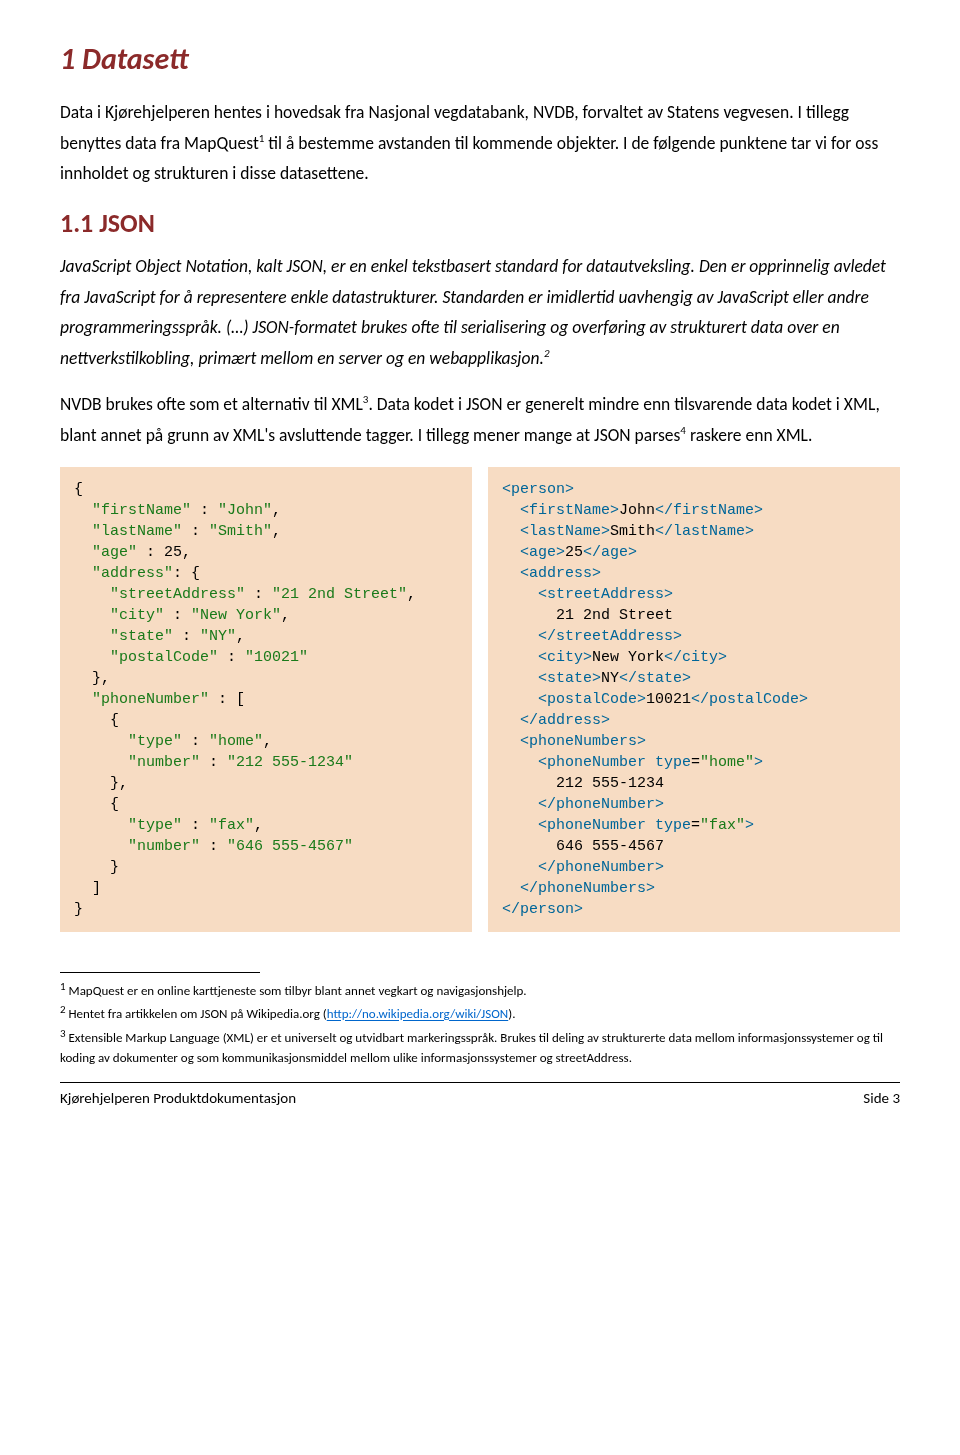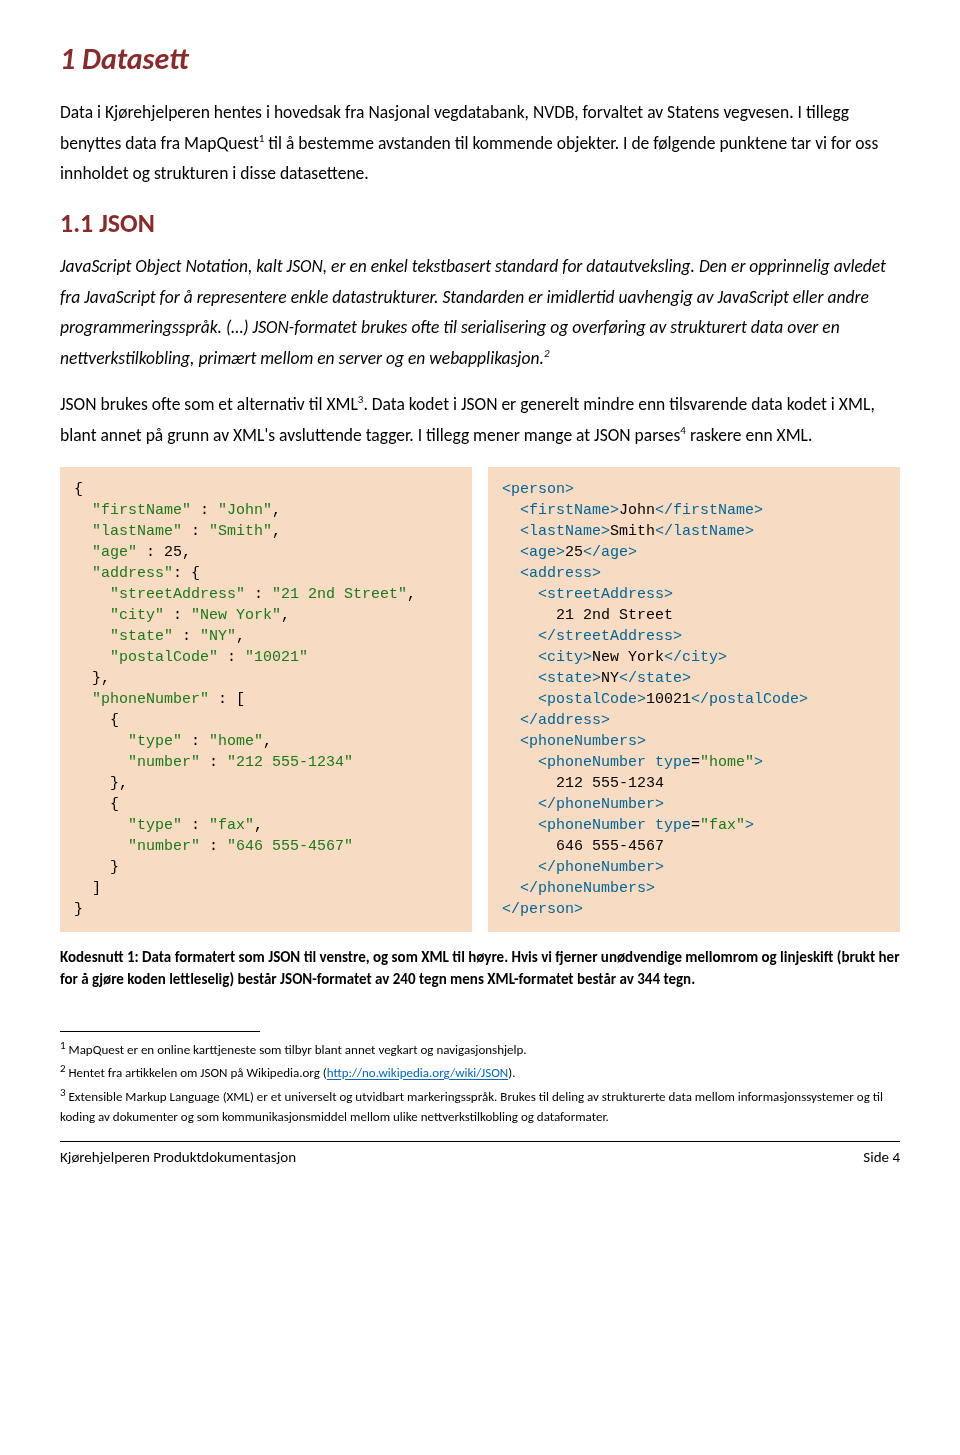--- a/index.html
+++ b/index.html
@@ -94,21 +94,21 @@
     <span>Data i Kjørehjelperen hentes i hovedsak fra Nasjonal vegdatabank, NVDB, forvaltet av Statens vegvesen. I tillegg benyttes data fra MapQuest</span><sup>1</sup><span> til å bestemme avstanden til kommende objekter. I de følgende punktene tar vi for oss innholdet og strukturen i disse datasettene.</span>
   </p>
 
   <div class="h2">1.1   JSON</div>
 
   <p class="para italic">
     <span>JavaScript Object Notation, kalt JSON, er en enkel tekstbasert standard for datautveksling. Den er opprinnelig avledet fra JavaScript for å representere enkle datastrukturer. Standarden er imidlertid uavhengig av JavaScript eller andre programmeringsspråk. (…) JSON-formatet brukes ofte til serialisering og overføring av strukturert data over en nettverkstilkobling, primært mellom en server og en webapplikasjon.</span><sup>2</sup>
   </p>
 
   <p class="para">
-    <span>JSON brukes ofte som et alternativ til XML</span><sup>3</sup><span>. Data kodet i JSON er generelt mindre enn tilsvarende data kodet i XML, blant annet på grunn av XML's avsluttende tagger. I tillegg mener mange at JSON parses</span><sup>4</sup><span> raskere enn XML.</span>
+    <span>NVDB brukes ofte som et alternativ til XML</span><sup>3</sup><span>. Data kodet i JSON er generelt mindre enn tilsvarende data kodet i XML, blant annet på grunn av XML's avsluttende tagger. I tillegg mener mange at JSON parses</span><sup>4</sup><span> raskere enn XML.</span>
   </p>
 
   <div class="codeblock-wrap">
     <div class="codeblock" id="json-block">{
   <span class="key">"firstName"</span> : <span class="key">"John"</span>,
   <span class="key">"lastName"</span> : <span class="key">"Smith"</span>,
   <span class="key">"age"</span> : 25,
   <span class="key">"address"</span>: {
     <span class="key">"streetAddress"</span> : <span class="key">"21 2nd Street"</span>,
     <span class="key">"city"</span> : <span class="key">"New York"</span>,
@@ -142,27 +142,26 @@
     <span class="tag">&lt;phoneNumber</span> <span class="tag">type</span>=<span class="attr">"home"</span><span class="tag">&gt;</span>
       212 555-1234
     <span class="tag">&lt;/phoneNumber</span><span class="tag">&gt;</span>
     <span class="tag">&lt;phoneNumber</span> <span class="tag">type</span>=<span class="attr">"fax"</span><span class="tag">&gt;</span>
       646 555-4567
     <span class="tag">&lt;/phoneNumber</span><span class="tag">&gt;</span>
   <span class="tag">&lt;/phoneNumbers</span><span class="tag">&gt;</span>
 <span class="tag">&lt;/person</span><span class="tag">&gt;</span></div>
   </div>
 
-  <p class="caption">Kodesnutt 1: Data formatert som JSON til venstre, og som XML til høyre. Hvis vi fjerner unødvendige mellomrom og linjeskift (brukt her for å gjøre koden lettleselig) består JSON-formatet av 240 tegn mens XML-formatet består av 344 tegn.</p>
 
   <hr class="footnotes-sep">
 
   <p class="footnote"><sup>1</sup><span> MapQuest er en online karttjeneste som tilbyr blant annet vegkart og navigasjonshjelp.</span></p>
   <p class="footnote"><sup>2</sup><span> Hentet fra artikkelen om JSON på Wikipedia.org (</span><a href="#">http://no.wikipedia.org/wiki/JSON</a><span>).</span></p>
-  <p class="footnote"><sup>3</sup><span> Extensible Markup Language (XML) er et universelt og utvidbart markeringsspråk. Brukes til deling av strukturerte data mellom informasjonssystemer og til koding av dokumenter og som kommunikasjonsmiddel mellom ulike nettverkstilkobling og dataformater.</span></p>
+  <p class="footnote"><sup>3</sup><span> Extensible Markup Language (XML) er et universelt og utvidbart markeringsspråk. Brukes til deling av strukturerte data mellom informasjonssystemer og til koding av dokumenter og som kommunikasjonsmiddel mellom ulike informasjonssystemer og streetAddress.</span></p>
 
   <hr class="footer-sep">
   <div class="footer">
     <span>Kjørehjelperen Produktdokumentasjon</span>
-    <span>Side 4</span>
+    <span>Side 3</span>
   </div>
 
 </div>
 
 </body></html>

